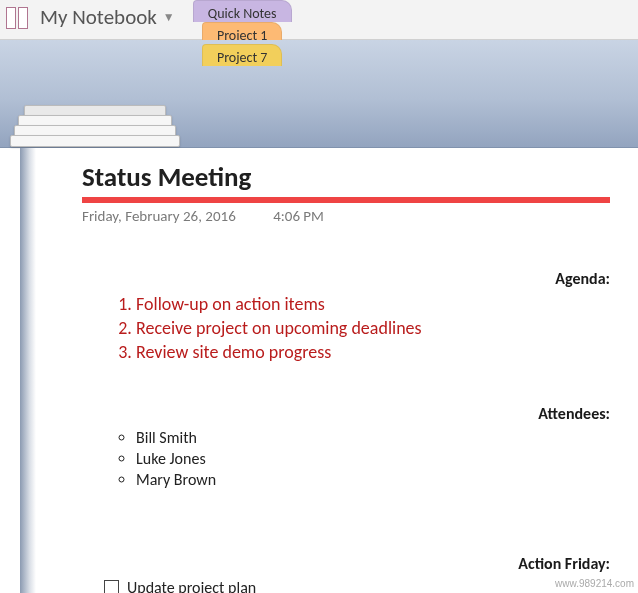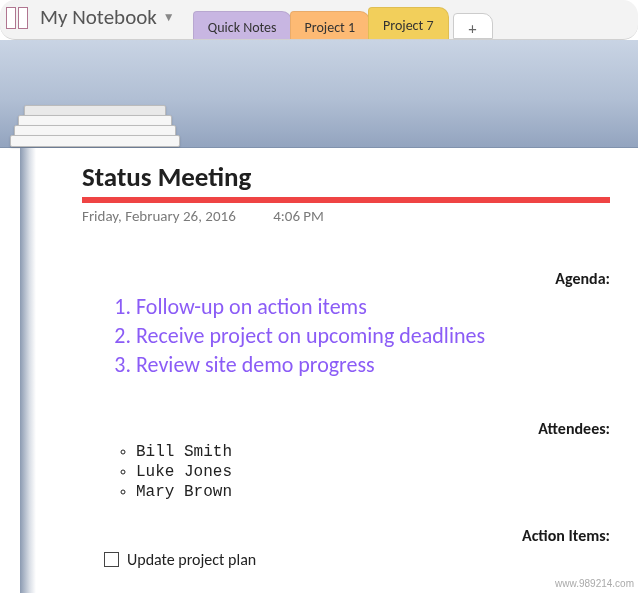--- a/index.html
+++ b/index.html
@@ -12,21 +12,20 @@
     overflow: hidden;
     position: relative;
   }
   .topbar {
     display: flex;
     align-items: flex-end;
     height: 40px;
     background: #f3f3f3;
     border-bottom: 1px solid #d0d0d0;
     padding-left: 4px;
-    border-radius: 15px;
   }
   .nb-selector {
     display: flex;
     align-items: center;
     height: 100%;
     padding: 0 8px 6px 2px;
   }
   .nb-icon {
     width: 28px; height: 24px; margin-right: 6px;
     display:flex; gap:2px; align-items:flex-end;
@@ -38,23 +37,24 @@
     font-size: 21px;
     color: #555;
   }
   .nb-drop {
     margin-left: 6px;
     color: #888;
     font-size: 12px;
   }
   .tabs {
     display: flex;
-    align-items: flex-end;
+    align-items: center;
     height: 100%;
     margin-left: 10px;
+    flex-direction: column;
   }
   .tab {
     height: 28px;
     padding: 4px 14px 0 14px;
     font-size: 14px;
     color: #333;
     border-top-left-radius: 4px;
     border-top-right-radius: 10px;
     margin-right: -2px;
     position: relative;
@@ -129,30 +129,29 @@
   .section-head {
     font-weight: bold;
     font-size:16px;
     color:#1a1a1a;
     margin-bottom:4px;
     text-align:right;
   }
   ol.agenda {
     margin: 2px 0 40px 0;
     padding-left: 54px;
-    font-size:22px;
-    color:#8b5cf6;
+    font-size:18px;
+    color:#b91c1c;
   }
   ol.agenda li { padding: 1px 0; }
   ul.att {
     list-style: circle;
-    margin: 2px 0 24px 0;
+    margin: 2px 0 64px 0;
     padding-left: 54px;
     font-size:16px;
-    font-family:Liberation Mono, monospace;
   }
   ul.att li { padding:1px 0; }
   .actions {
     margin-top:2px;
     padding-left: 22px;
     font-size:16px;
   }
   .action-item {
     display:flex; align-items:center; gap:8px;
     padding:1px 0;
@@ -226,21 +225,21 @@
       <li>Review site demo progress</li>
     </ol>
 
     <div class="section-head">Attendees:</div>
     <ul class="att">
       <li>Bill Smith</li>
       <li>Luke Jones</li>
       <li>Mary Brown</li>
     </ul>
 
-    <div class="section-head">Action Items:</div>
+    <div class="section-head">Action Friday:</div>
     <div class="actions">
       <div class="action-item">
         <span class="cbox"></span>
         <span>Update project plan</span>
       </div>
     </div>
   </div>
 </div>
 
 <div class="watermark">www.989214.com</div>

